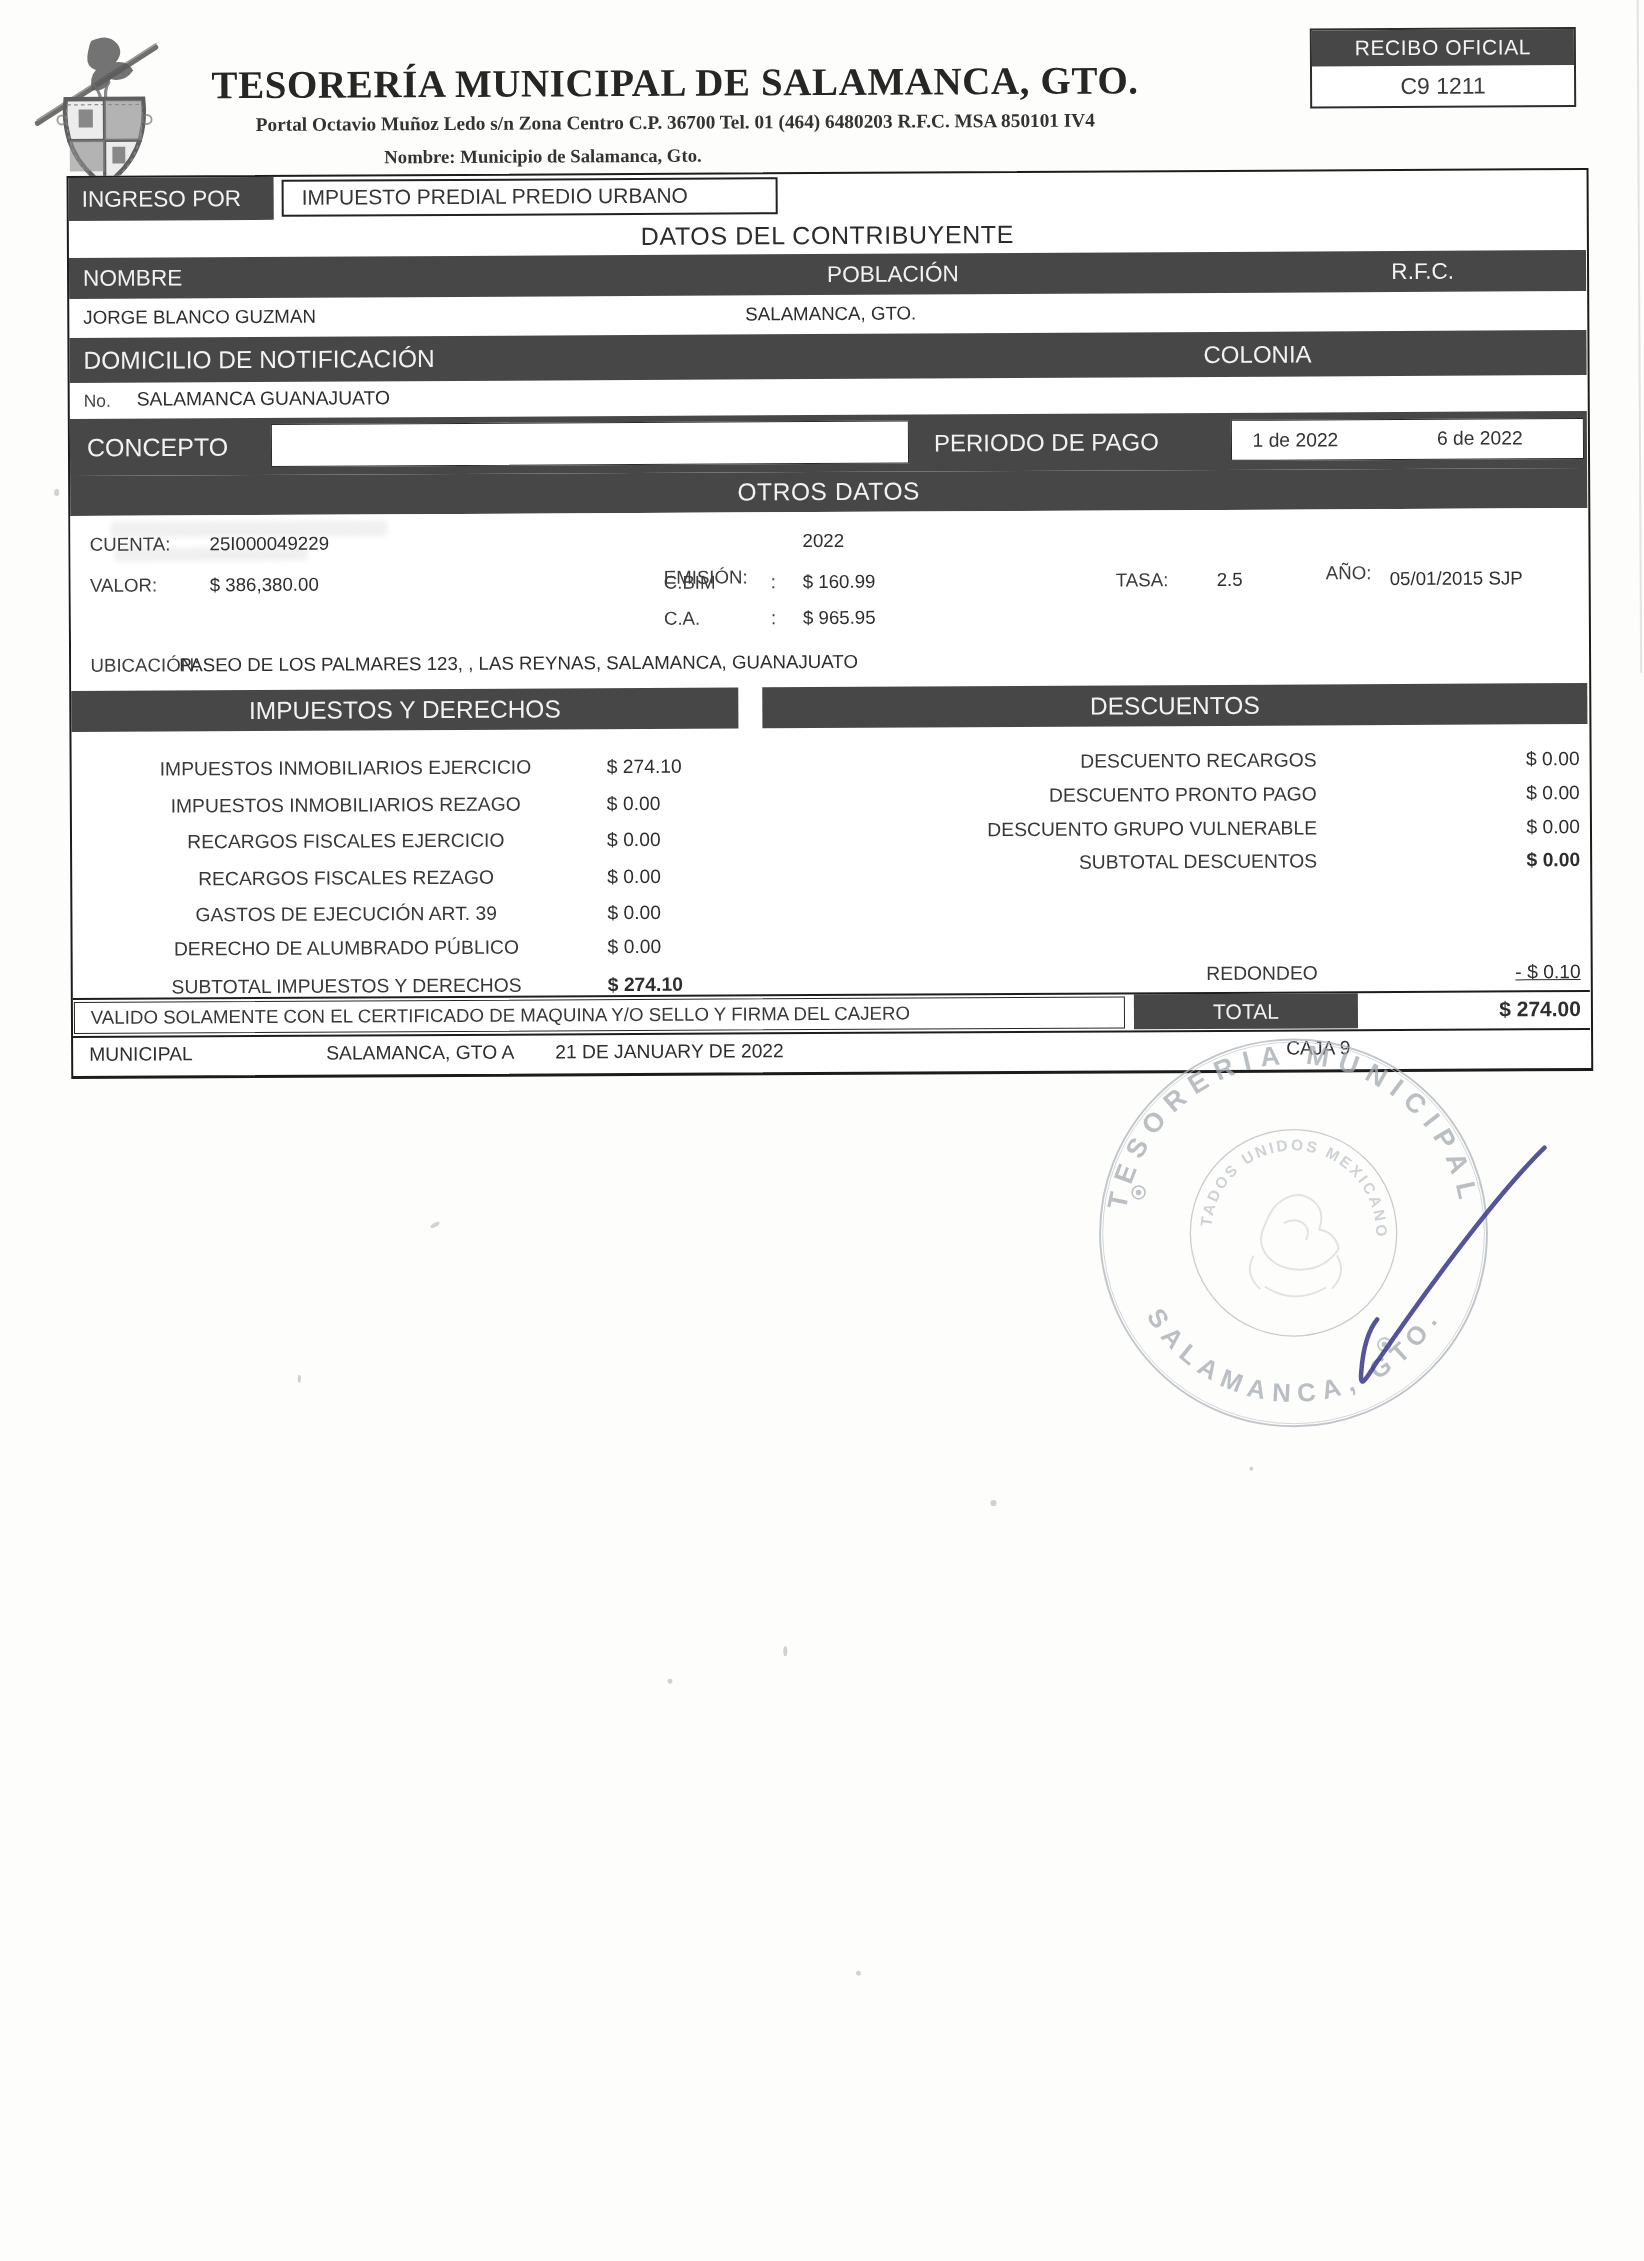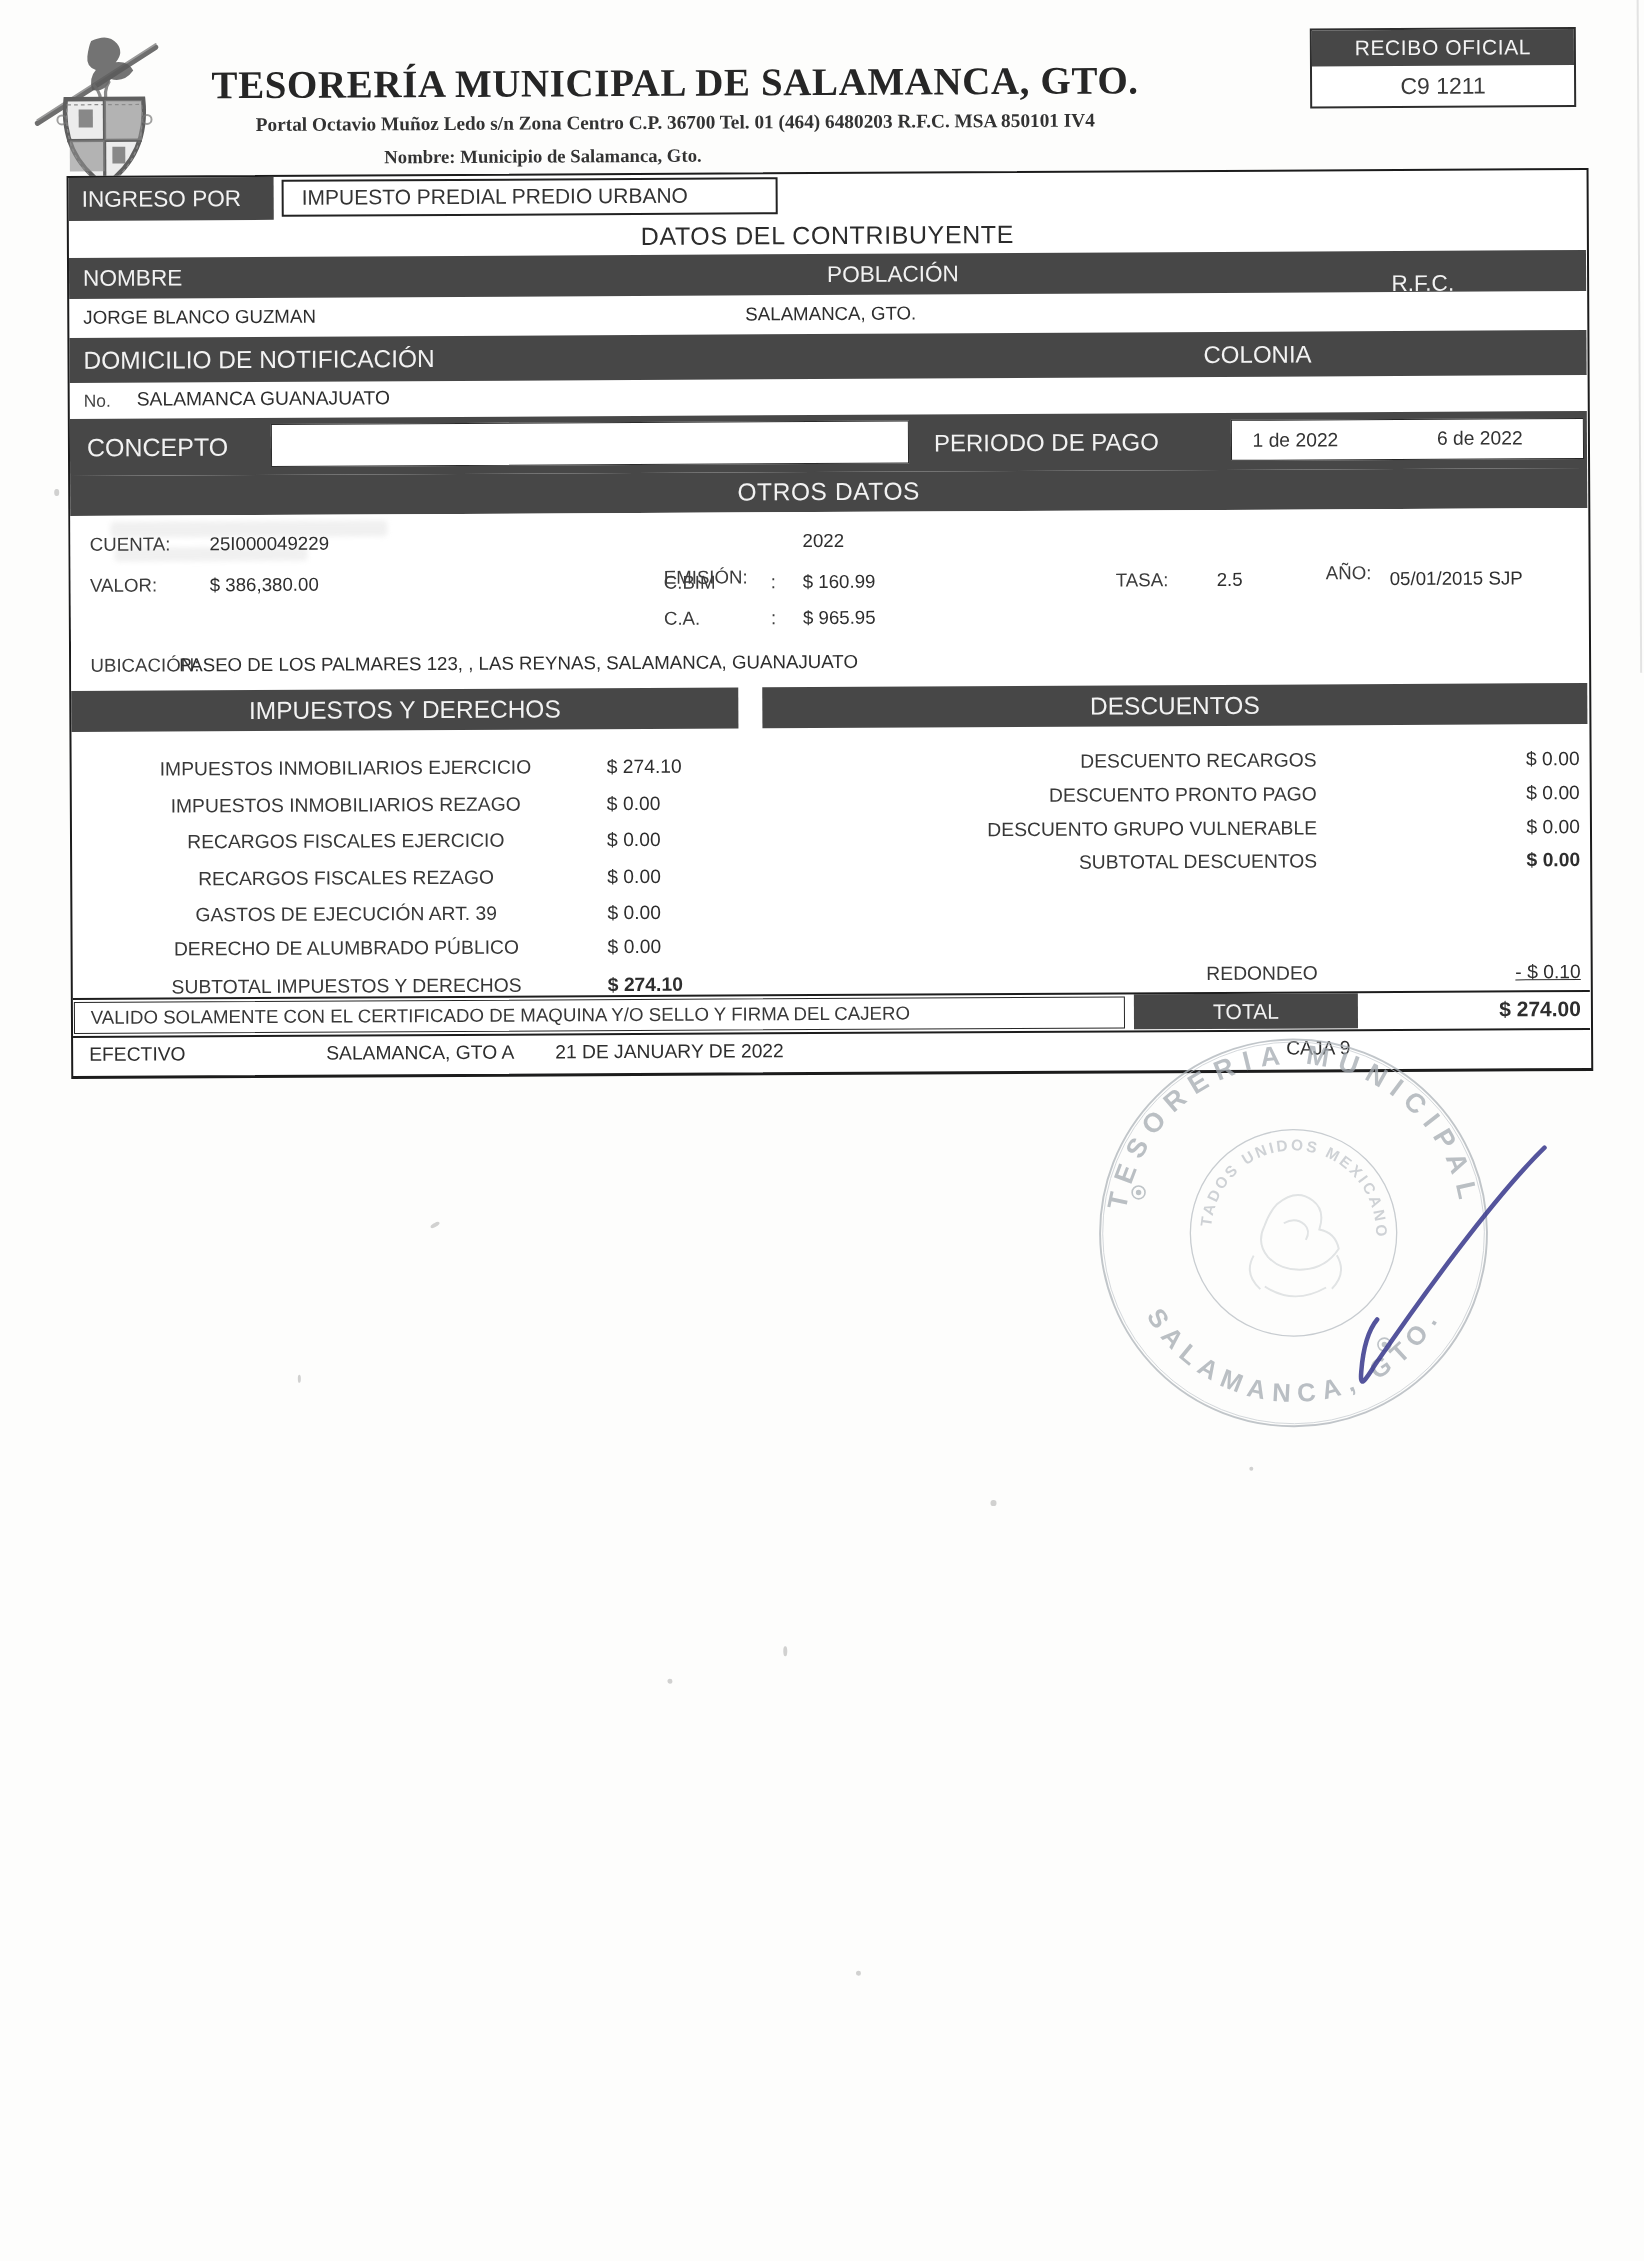--- a/index.html
+++ b/index.html
@@ -40,21 +40,21 @@
   .r1-box { position:absolute; left:213px; top:2.6px; width:496px; height:37px;
     border:2.6px solid #222; background:#fff; font-size:21px; color:#333;
     display:flex; align-items:center; padding-left:18px; }
 
   .r2 { top:43px; height:37px; font-size:25px; color:#2c2c2c;
     display:flex; align-items:center; justify-content:center; letter-spacing:0.6px; }
 
   .r3 { top:80px; height:41px; }
   .r3 .lbl-nombre { left:14px; font-size:22.6px; }
   .r3 .lbl-poblacion { left:758px; font-size:22.6px; }
-  .r3 .lbl-rfc { right:132px; font-size:22.6px;margin-top:12px; }
+  .r3 .lbl-rfc { right:132px; font-size:22.6px; }
 
   .r4 { top:121px; height:39px; }
   .r4 .val-nombre { position:absolute; left:14px; top:7.7px; font-size:18.7px; }
   .r4 .val-poblacion { position:absolute; left:676px; top:7.7px; font-size:18.7px; }
 
   .r5 { top:160px; height:45px; }
   .r5 .lbl-dom { left:14px; font-size:24.5px; }
   .r5 .lbl-col { left:1134px; font-size:24px; }
 
   .r6 { top:205px; height:36px; }
@@ -250,21 +250,21 @@
         <span class="ds-val" style="top:236px;text-decoration:underline;">- $ 0.10</span>
       </div>
 
       <div class="row r12">
         <div class="valido-box">VALIDO SOLAMENTE CON EL CERTIFICADO DE MAQUINA Y/O SELLO Y FIRMA DEL CAJERO</div>
         <div class="total-dark">TOTAL</div>
         <div class="total-val">$ 274.00</div>
       </div>
 
       <div class="row r13">
-        <span class="f-efectivo">EFECTIVO</span>
+        <span class="f-efectivo">MUNICIPAL</span>
         <span class="f-lugar">SALAMANCA, GTO A</span>
         <span class="f-fecha">21 DE JANUARY DE 2022</span>
         <span class="f-caja">CAJA 9</span>
       </div>
     </div>
 
     <svg class="stamp" viewBox="0 0 760 660">
       <defs>
         <path id="arcTop" d="M 83 315 A 262 262 0 0 1 607 315" fill="none"></path>
         <path id="arcBottom" d="M 83 315 A 262 262 0 0 0 607 315" fill="none"></path>

